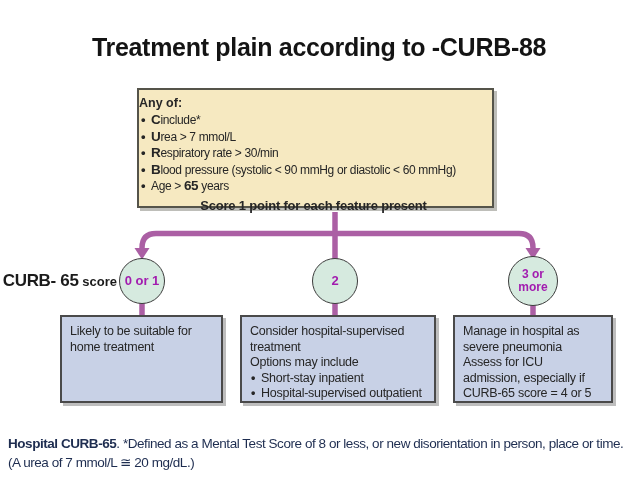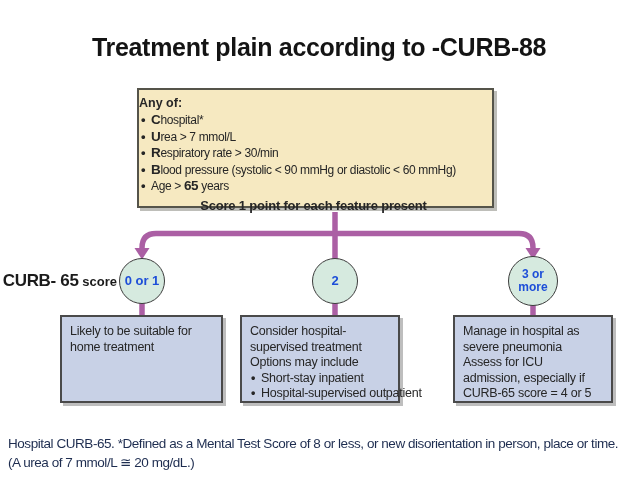--- a/index.html
+++ b/index.html
@@ -53,21 +53,21 @@
   .connectors{position:absolute;left:0;top:0;pointer-events:none;}
   .arrow-stroke{fill:none;stroke:var(--arrow);stroke-width:5.5;}
   .arrow-head{fill:var(--arrow);stroke:none;}
 
   
   .circle{
     position:absolute;border-radius:50%;
     background:var(--circle-fill);
     border:1.5px solid var(--circle-border);
     display:flex;flex-direction:column;align-items:center;justify-content:center;
-    font-weight:700;font-size:13px;color:#1d4ed8;line-height:1.05;
+    font-weight:700;font-size:13px;color:#a21caf;line-height:1.05;
     text-align:center;
   }
   .c1{left:119px;top:258px;width:46px;height:46px;}
   .c2{left:312px;top:258px;width:46px;height:46px;}
   .c3{left:508px;top:256px;width:50px;height:50px;font-size:12px;}
 
   .score-label{
     position:absolute;right:521px;top:271px;width:200px;
     text-align:right;white-space:nowrap;color:#1b1b1b;
   }
@@ -78,33 +78,33 @@
   .outcome{
     position:absolute;top:315px;height:88px;
     background:var(--outcome-fill);
     border:2px solid var(--outcome-border);
     box-shadow:3px 3px 0 rgba(110,110,110,0.45);
     padding:7px 8px 4px 8px;
     font-size:12.5px;line-height:15.5px;color:var(--text-color);
     letter-spacing:-0.25px;font-weight:500;
   }
   .box1{left:60px;width:163px;}
-  .box2{left:240px;width:160px;}
+  .box2{left:240px;width:196px;}
   .box3{left:453px;width:160px;}
   .outcome p{margin:0;}
   .outcome .bullet{padding-left:11px;position:relative;white-space:nowrap;}
   .outcome .bullet::before{content:"\2022";position:absolute;left:1px;top:0;font-weight:700;}
 
   
   .caption{
     position:absolute;left:8px;top:434px;width:624px;
     font-size:13.5px;line-height:1.42;letter-spacing:-0.45px;
     color:var(--caption-color);font-weight:500;
   }
-  .caption b{font-weight:400;}
+  .caption b{font-weight:700;}
 </style>
 </head>
 <body>
 
 <div class="slide">
 
   <h1 class="title">Treatment plain according to -CURB-88</h1>
 
   <svg class="connectors" width="638" height="479" viewBox="0 0 638 479" aria-hidden="true">
     <path class="arrow-stroke" d="M335 212 V262"></path>
@@ -115,21 +115,21 @@
     <path class="arrow-stroke" d="M335 303 V320"></path>
     <path class="arrow-stroke" d="M533 305 V320"></path>
     <polygon class="arrow-head" points="134.5,318 149.5,318 142,330"></polygon>
     <polygon class="arrow-head" points="327.5,318 342.5,318 335,330"></polygon>
     <polygon class="arrow-head" points="525.5,318 540.5,318 533,330"></polygon>
   </svg>
 
   <div class="criteria-box">
     <div class="crit-header">Any of:</div>
     <ul class="crit-list">
-      <li><span></span><b>C</b><span>hospital*</span></li>
+      <li><span></span><b>C</b><span>include*</span></li>
       <li><span></span><b>U</b><span>rea &gt; 7 mmol/L</span></li>
       <li><span></span><b>R</b><span>espiratory rate &gt; 30/min</span></li>
       <li><span></span><b>B</b><span>lood pressure (systolic &lt; 90 mmHg or diastolic &lt; 60 mmHg)</span></li>
       <li><span>Age &gt; </span><b>65</b><span> years</span></li>
     </ul>
     <div class="crit-footer">Score 1 point for each feature present</div>
   </div>
 
   <div class="score-label"><span class="big">CURB- 65</span><span class="small"> score</span></div>
 

